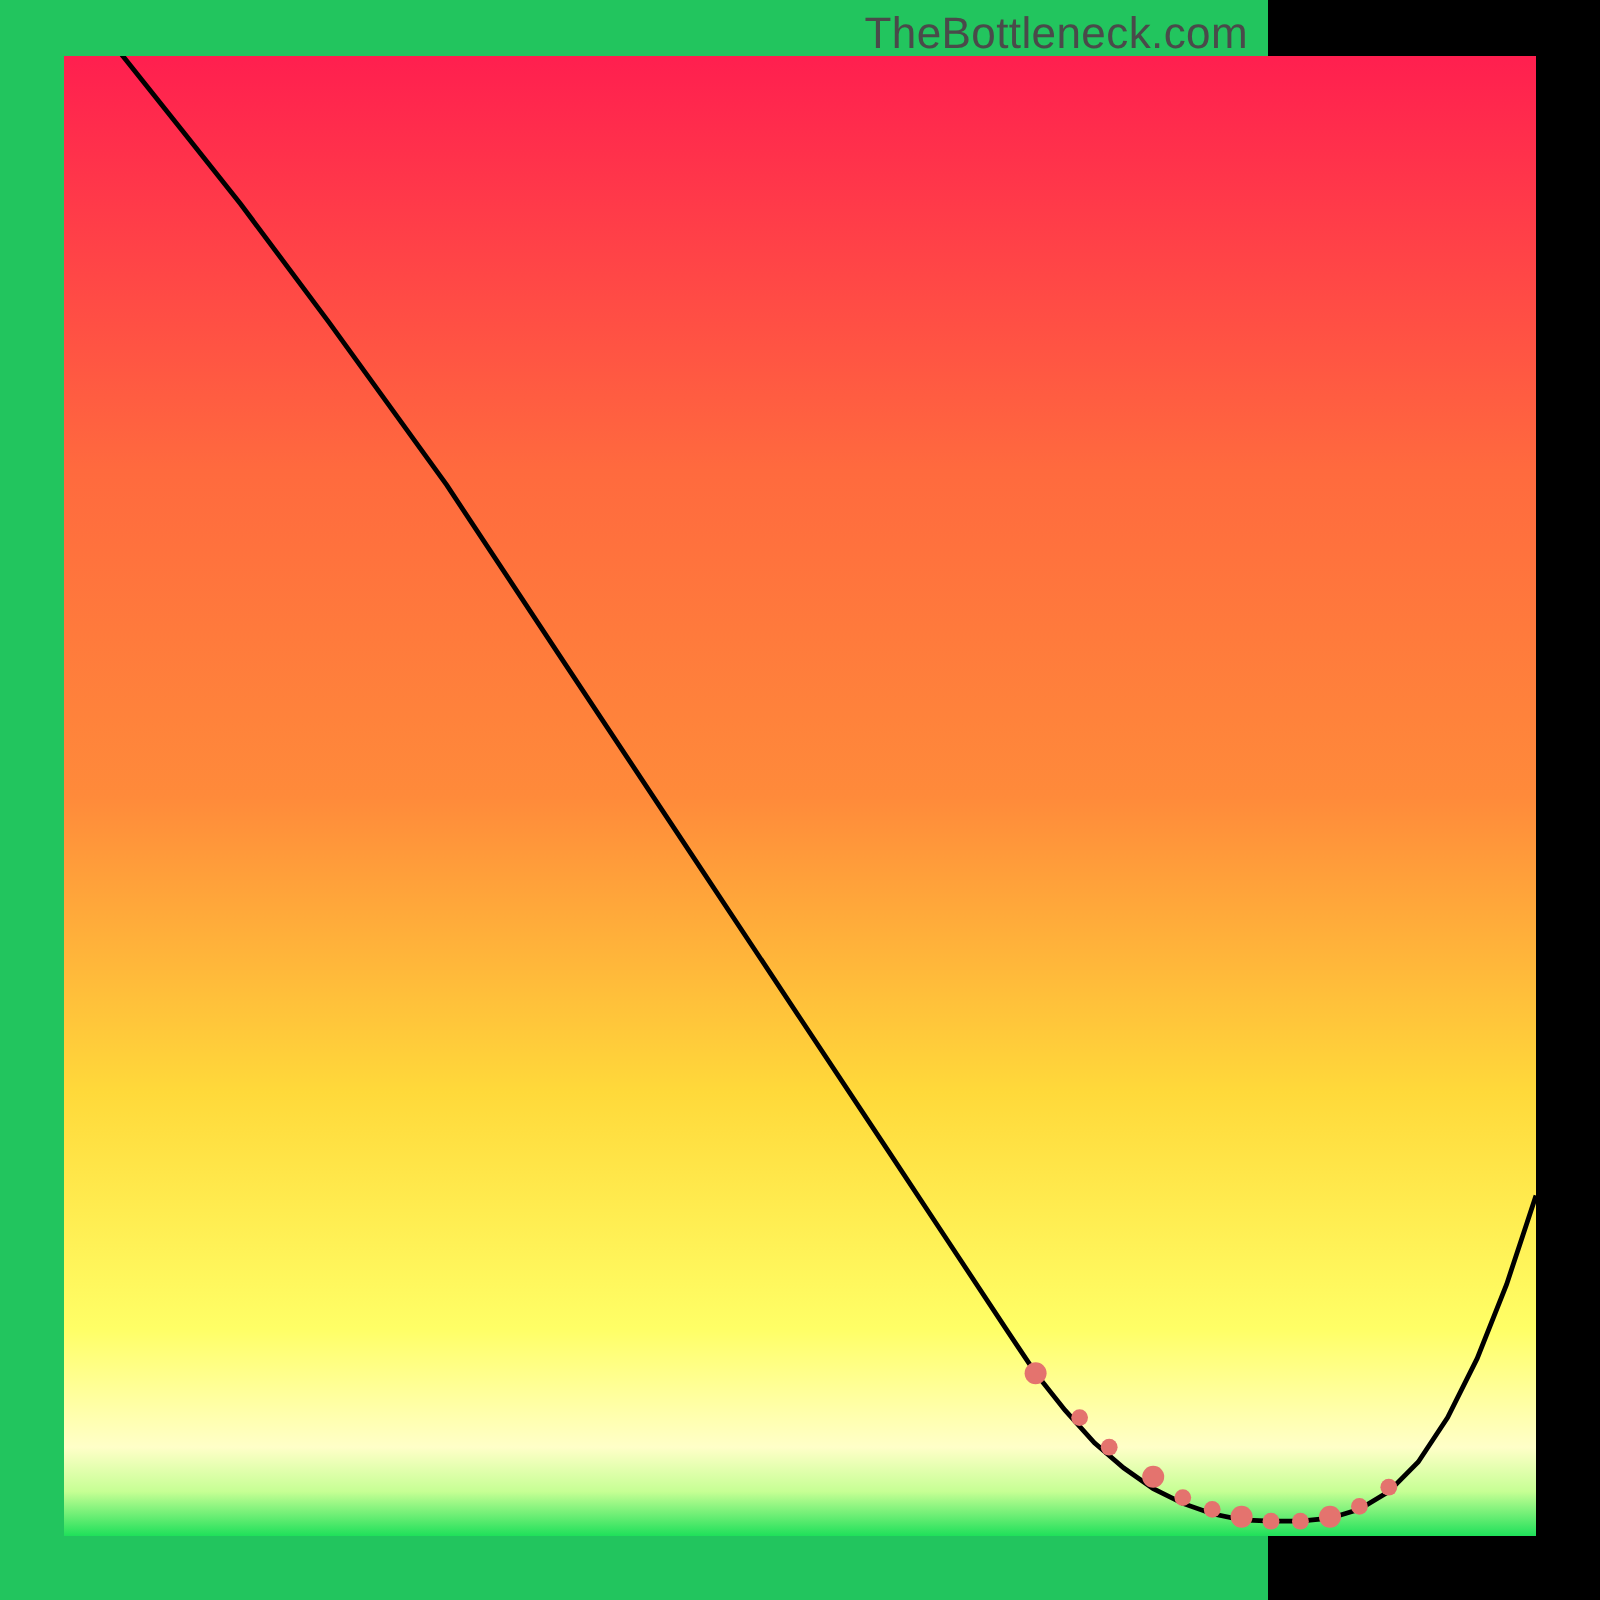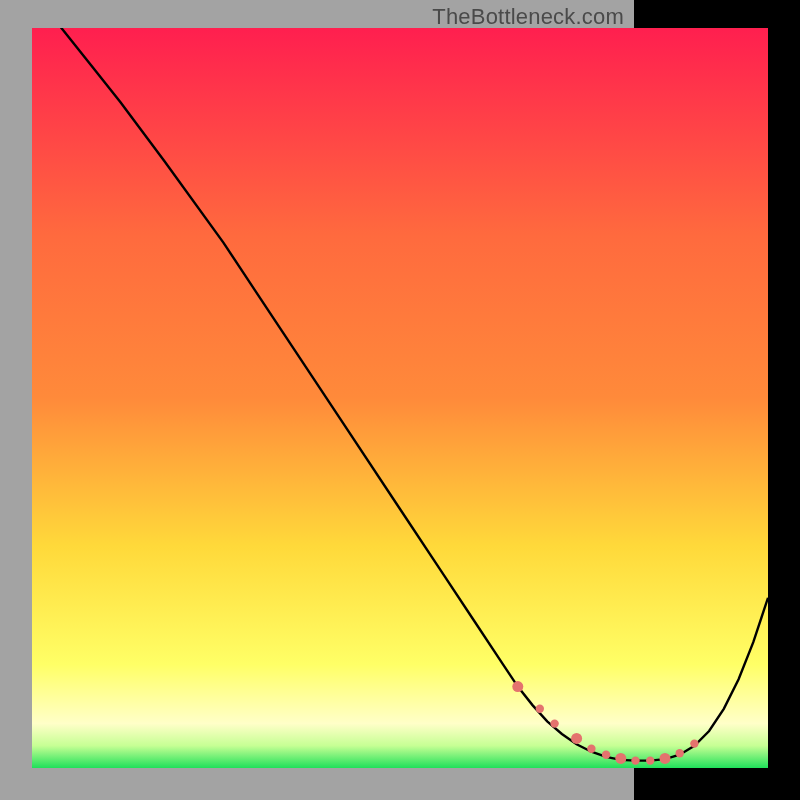--- a/index.html
+++ b/index.html
@@ -8,21 +8,21 @@
     width: 800px;
     height: 800px;
     background: #000;
     overflow: hidden;
     font-family: Arial, Helvetica, sans-serif;
   }
   .frame {
     position: relative;
     width: 634px;
     height: 800px;
-    background: #a3a3a3;
+    background: #22c55e;
   }
   .watermark {
     position: absolute;
     top: 4px;
     right: 10px;
     color: #4a4a4a;
     font-size: 22px;
     font-weight: 500;
     letter-spacing: 0.2px;
     z-index: 5;

